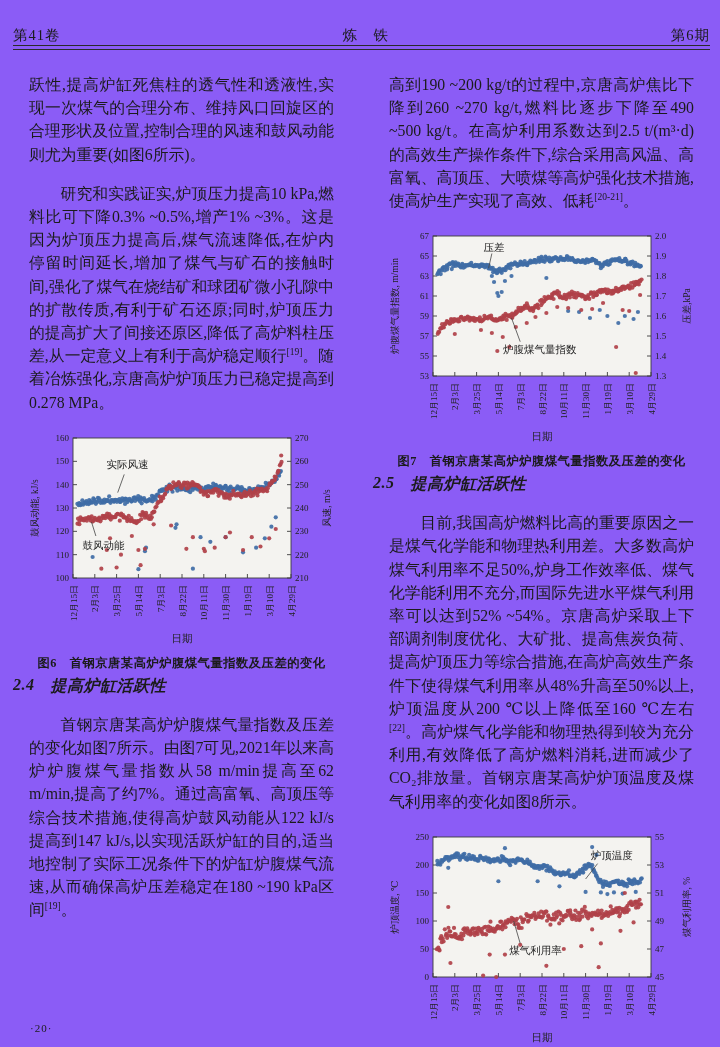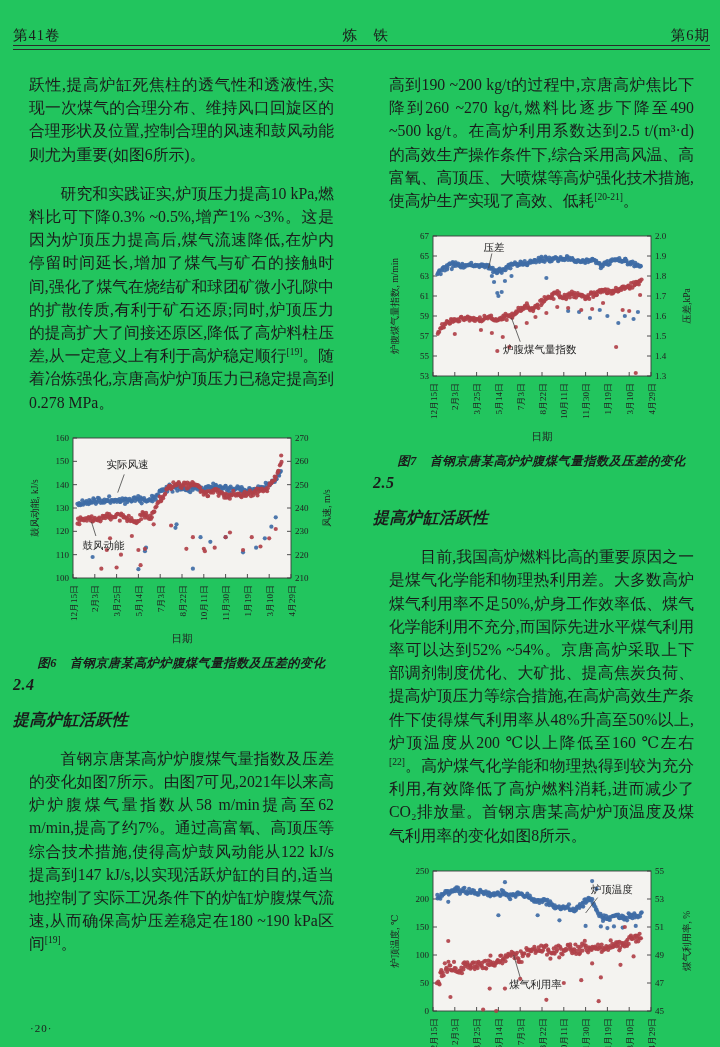--- a/index.html
+++ b/index.html
@@ -1,31 +1,31 @@
 <!DOCTYPE html>
 <html><head>
 <meta charset="utf-8">
 <style>
   html,body{margin:0;padding:0;}
-  .page{position:relative;width:720px;height:1047px;background:#22c55e;overflow:hidden;
+  .page{position:relative;width:720px;height:1047px;background:#8b5cf6;overflow:hidden;
         font-family:"Liberation Serif","DejaVu Serif",serif;color:#1b1b1b;}
   .hdr{position:absolute;top:26px;left:13px;width:697px;display:flex;
        justify-content:space-between;font-size:14.5px;letter-spacing:1px;}
   .rule{position:absolute;top:45px;left:13px;width:697px;height:2.6px;
         border-top:1.6px solid #2a2a2a;border-bottom:1.2px solid #2a2a2a;}
   .cols{position:absolute;top:57px;left:13px;width:697px;display:flex;gap:23px;}
   .col{width:337px;}
   .col p{margin:16px;font-size:15.8px;line-height:23.2px;text-align:justify;text-indent:2em;}
   .col p.cont{text-indent:0;}
   sup{font-size:9.5px;line-height:0;vertical-align:super;}
   h3.sec{margin:4px 0 3px 0;font-size:16px;font-weight:bold;font-style:italic;
-         letter-spacing:.5px;display:flex;gap:16px;flex-direction:column;}
+         letter-spacing:.5px;display:flex;gap:16px;}
   figure{margin:3px 0 1px 0;}
   .chart{margin-left:12px;}
-  .figcap{text-align:center;font-size:12.3px;font-weight:bold;font-style:italic;
+  .figcap{text-align:center;font-size:12.3px;font-weight:bold;
           margin:1px 0 4px 0;letter-spacing:.5px;}
   .pagenum{position:absolute;left:30px;bottom:13px;font-size:11px;letter-spacing:1px;text-align:right;}
   svg text{font-family:"Liberation Serif","DejaVu Serif",serif;}
 </style>
 </head>
 <body>
 
 <div class="page">
   <div class="hdr">
     <span>第41卷</span>

